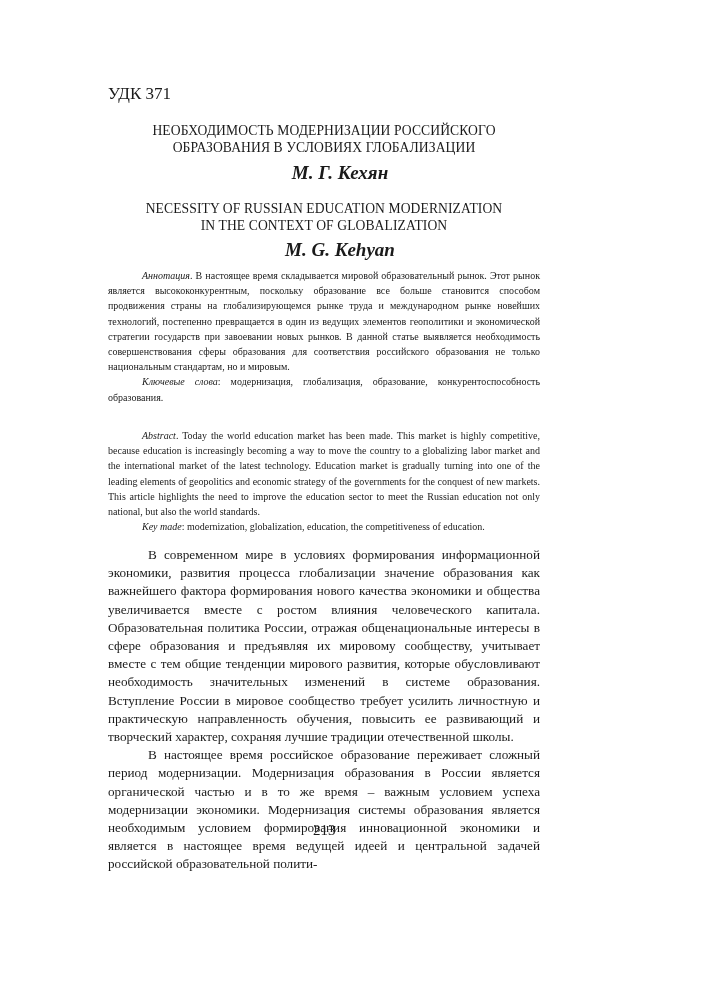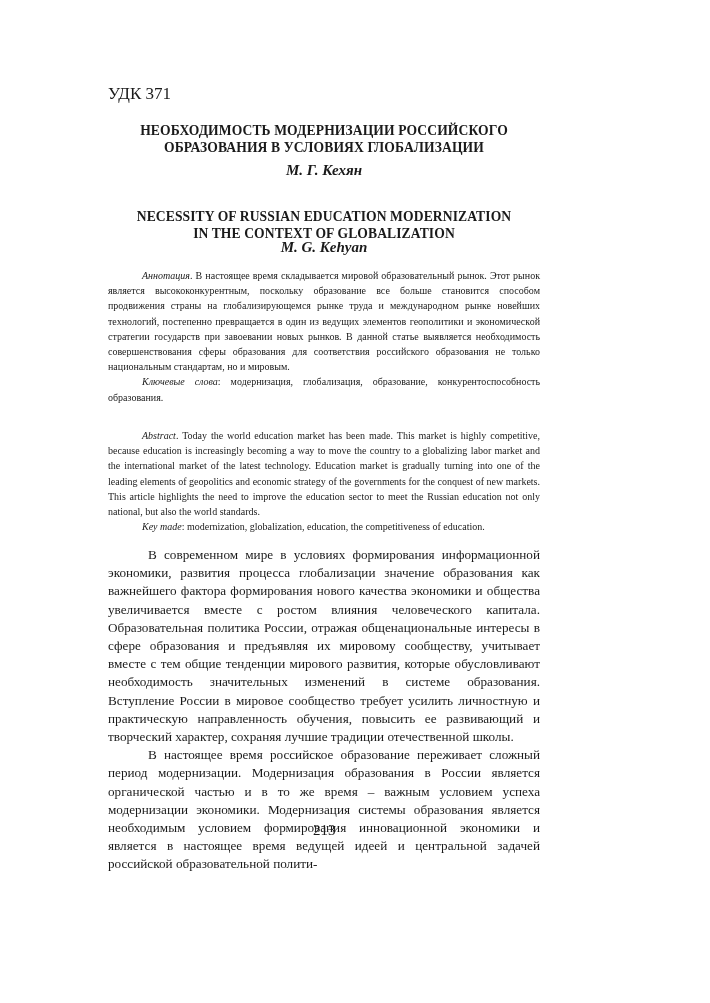--- a/index.html
+++ b/index.html
@@ -5,27 +5,27 @@
     html, body { margin: 0; padding: 0; }
     body {
       width: 710px; height: 1003px; background: #ffffff; position: relative;
       font-family: "Liberation Serif", "DejaVu Serif", serif; color: #1a1a1a;
       overflow: hidden;
     }
     .page { position: absolute; left: 108px; top: 0; width: 432px; }
     .udk { position: absolute; left: 0; top: 84px; font-size: 17px; }
     .title {
       position: absolute; left: -20px; width: 472px; text-align: center;
-      font-weight: bold; font-size: 13.6px; line-height: 17px; letter-spacing: 0.1px;
+      font-weight: normal; font-size: 13.6px; line-height: 17px; letter-spacing: 0.1px;
     }
     .title.ru { top: 122px; }
-    .title.en { top: 208px; }
+    .title.en { top: 200px; }
     .author {
-      position: absolute; left: 0; width: 432px; text-align: center;
-      font-weight: bold; font-style: italic; font-size: 15px;
+      position: absolute; left: 16px; width: 432px; text-align: center;
+      font-weight: bold; font-style: italic; font-size: 19px;
     }
     .author.ru { top: 162px; }
     .author.en { top: 239px; }
     .small {
       position: absolute; left: 0; width: 432px; font-size: 10px; line-height: 15.2px;
       text-align: justify; hyphens: manual;
     }
     .small p { margin: 0; text-indent: 34px; text-align: justify; }
     .small p.kw { text-align: justify; }
     .annot { top: 268px; }

